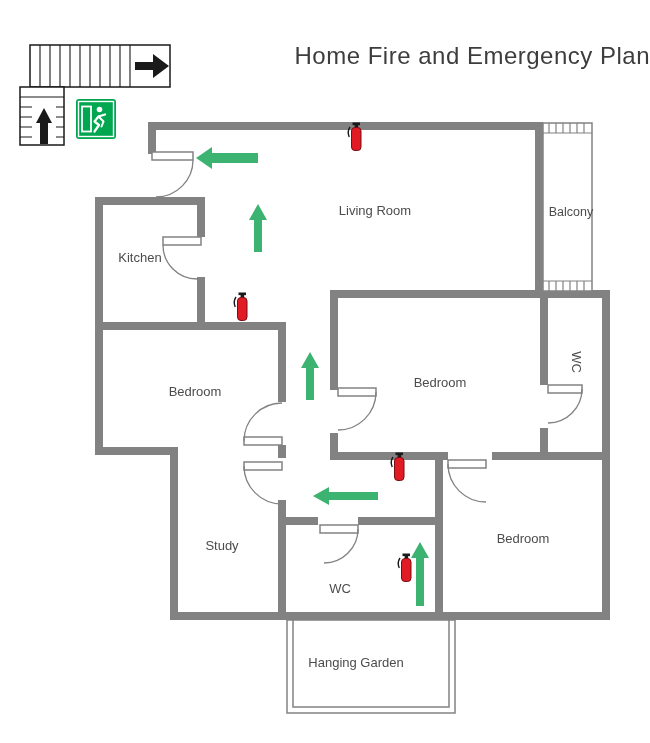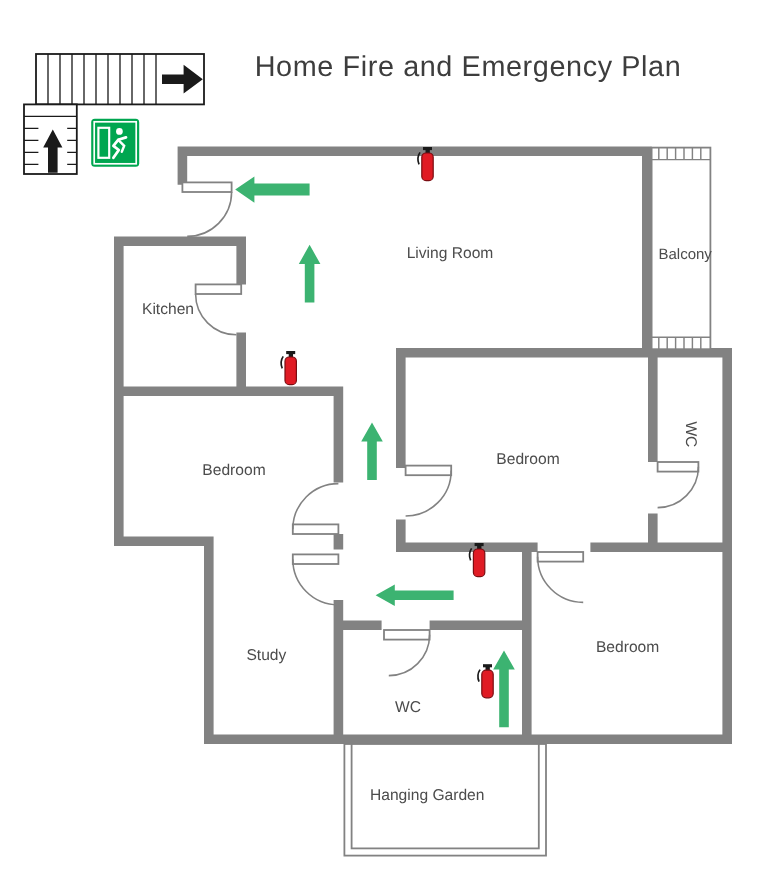--- a/index.html
+++ b/index.html
@@ -1,18 +1,18 @@
 <!DOCTYPE html>
 <html style="--wall: #828282; --escape-arrow: #3cb371; --extinguisher-red: #e01b24; --exit-sign-green: #00a650; --label-text: #4c4c4c; --stair-line: #1a1a1a;"><head>
 <meta charset="utf-8">
 <style>
   html,body{margin:0;padding:0;background:#fff;}
   .canvas{position:relative;width:650px;height:743px;background:#fff;overflow:hidden;
           font-family:"Liberation Sans",sans-serif;}
-  .title{position:absolute;left:130px;top:42px;width:520px;text-align:center;
+  .title{position:absolute;left:130px;top:42px;width:520px;text-align:right;
          font-size:24px;color:#3d3d3d;letter-spacing:.5px;}
   svg{position:absolute;left:0;top:0;}
   .wall{fill:var(--wall,#828282);}
   .thin{fill:#fff;stroke:var(--wall,#828282);stroke-width:1.5;}
   .thinline{stroke:var(--wall,#828282);stroke-width:1.2;fill:none;}
   .leaf{fill:#fff;stroke:var(--wall,#828282);stroke-width:1.5;}
   .arc{fill:none;stroke:var(--wall,#828282);stroke-width:1.3;}
   .arrow{fill:var(--escape-arrow,#3cb371);}
   .room-label{font-family:"Liberation Sans",sans-serif;font-size:13px;
               fill:var(--label-text,#4c4c4c);text-anchor:middle;}

